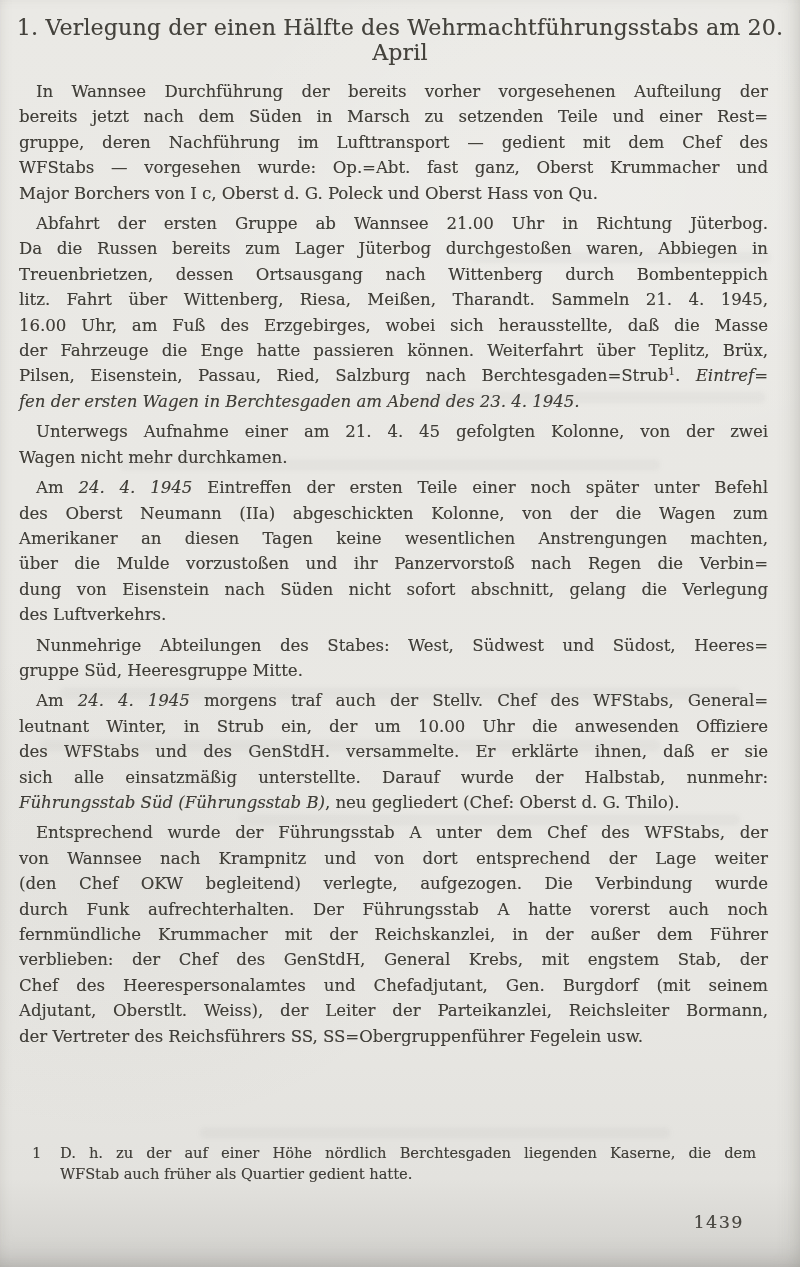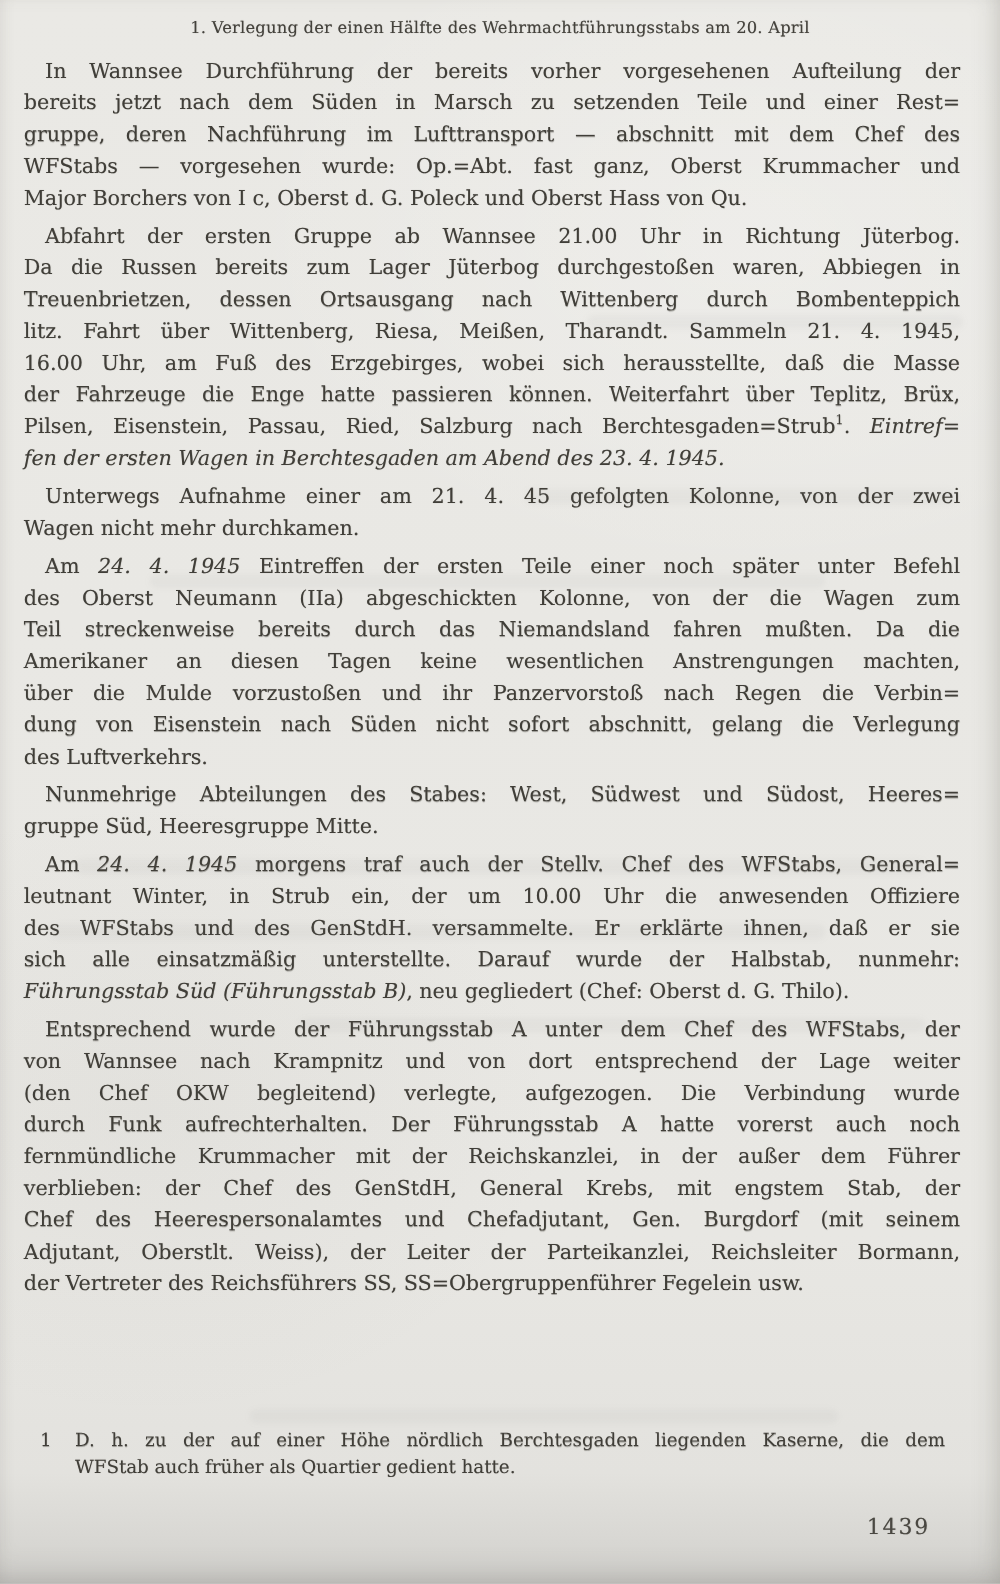--- a/index.html
+++ b/index.html
@@ -30,21 +30,21 @@
     inset: 0;
     pointer-events: none;
     box-shadow:
       inset -14px 0 22px -14px rgba(110, 108, 100, 0.30),
       inset 0 -18px 24px -14px rgba(110, 108, 100, 0.28),
       inset 6px 0 14px -10px rgba(110, 108, 100, 0.18);
   }
   .heading {
     padding-top: 15px;
     text-align: center;
-    font-size: 13px;
+    font-size: 22px;
     letter-spacing: 0.2px;
     color: #44423c;
   }
   .text-body {
     margin: 14px 32px 0 19px;
     font-size: 16.5px;
   }
   .paragraph + .paragraph {
     margin-top: 5px;
   }
@@ -127,42 +127,41 @@
   <div class="smudge s5"></div>
   <div class="smudge s6"></div>
   <div class="smudge s7"></div>
 
   <div class="heading">1. Verlegung der einen Hälfte des Wehrmachtführungsstabs am 20. April</div>
 
   <div class="text-body" id="text-body">
       <div class="paragraph">
         <div class="line first"><span>In Wannsee Durchführung der bereits vorher vorgesehenen Aufteilung der</span></div>
         <div class="line"><span>bereits jetzt nach dem Süden in Marsch zu setzenden Teile und einer Rest=</span></div>
-        <div class="line"><span>gruppe, deren Nachführung im Lufttransport — abschnitt mit dem Chef des</span></div>
+        <div class="line"><span>gruppe, deren Nachführung im Lufttransport — gedient mit dem Chef des</span></div>
         <div class="line"><span>WFStabs — vorgesehen wurde: Op.=Abt. fast ganz, Oberst Krummacher und</span></div>
         <div class="line last"><span>Major Borchers von I c, Oberst d. G. Poleck und Oberst Hass von Qu.</span></div>
       </div>
       <div class="paragraph">
         <div class="line first"><span>Abfahrt der ersten Gruppe ab Wannsee 21.00 Uhr in Richtung Jüterbog.</span></div>
         <div class="line"><span>Da die Russen bereits zum Lager Jüterbog durchgestoßen waren, Abbiegen in</span></div>
         <div class="line"><span>Treuenbrietzen, dessen Ortsausgang nach Wittenberg durch Bombenteppich</span></div>
         <div class="line"><span>litz. Fahrt über Wittenberg, Riesa, Meißen, Tharandt. Sammeln 21. 4. 1945,</span></div>
         <div class="line"><span>16.00 Uhr, am Fuß des Erzgebirges, wobei sich herausstellte, daß die Masse</span></div>
         <div class="line"><span>der Fahrzeuge die Enge hatte passieren können. Weiterfahrt über Teplitz, Brüx,</span></div>
         <div class="line"><span>Pilsen, Eisenstein, Passau, Ried, Salzburg nach Berchtesgaden=Strub</span><span class="sup">1</span><span>. </span><span class="italic">Eintref=</span></div>
         <div class="line last"><span class="italic">fen der ersten Wagen in Berchtesgaden am Abend des 23. 4. 1945.</span></div>
       </div>
       <div class="paragraph">
         <div class="line first"><span>Unterwegs Aufnahme einer am 21. 4. 45 gefolgten Kolonne, von der zwei</span></div>
         <div class="line last"><span>Wagen nicht mehr durchkamen.</span></div>
       </div>
       <div class="paragraph">
         <div class="line first"><span>Am </span><span class="italic">24. 4. 1945</span><span> Eintreffen der ersten Teile einer noch später unter Befehl</span></div>
         <div class="line"><span>des Oberst Neumann (IIa) abgeschickten Kolonne, von der die Wagen zum</span></div>
-        <div class="line"><span>Teil streckenweise bereits durch das Niemandsland fahren mußten. Da die</span></div>
         <div class="line"><span>Amerikaner an diesen Tagen keine wesentlichen Anstrengungen machten,</span></div>
         <div class="line"><span>über die Mulde vorzustoßen und ihr Panzervorstoß nach Regen die Verbin=</span></div>
         <div class="line"><span>dung von Eisenstein nach Süden nicht sofort abschnitt, gelang die Verlegung</span></div>
         <div class="line last"><span>des Luftverkehrs.</span></div>
       </div>
       <div class="paragraph">
         <div class="line first"><span>Nunmehrige Abteilungen des Stabes: West, Südwest und Südost, Heeres=</span></div>
         <div class="line last"><span>gruppe Süd, Heeresgruppe Mitte.</span></div>
       </div>
       <div class="paragraph">

